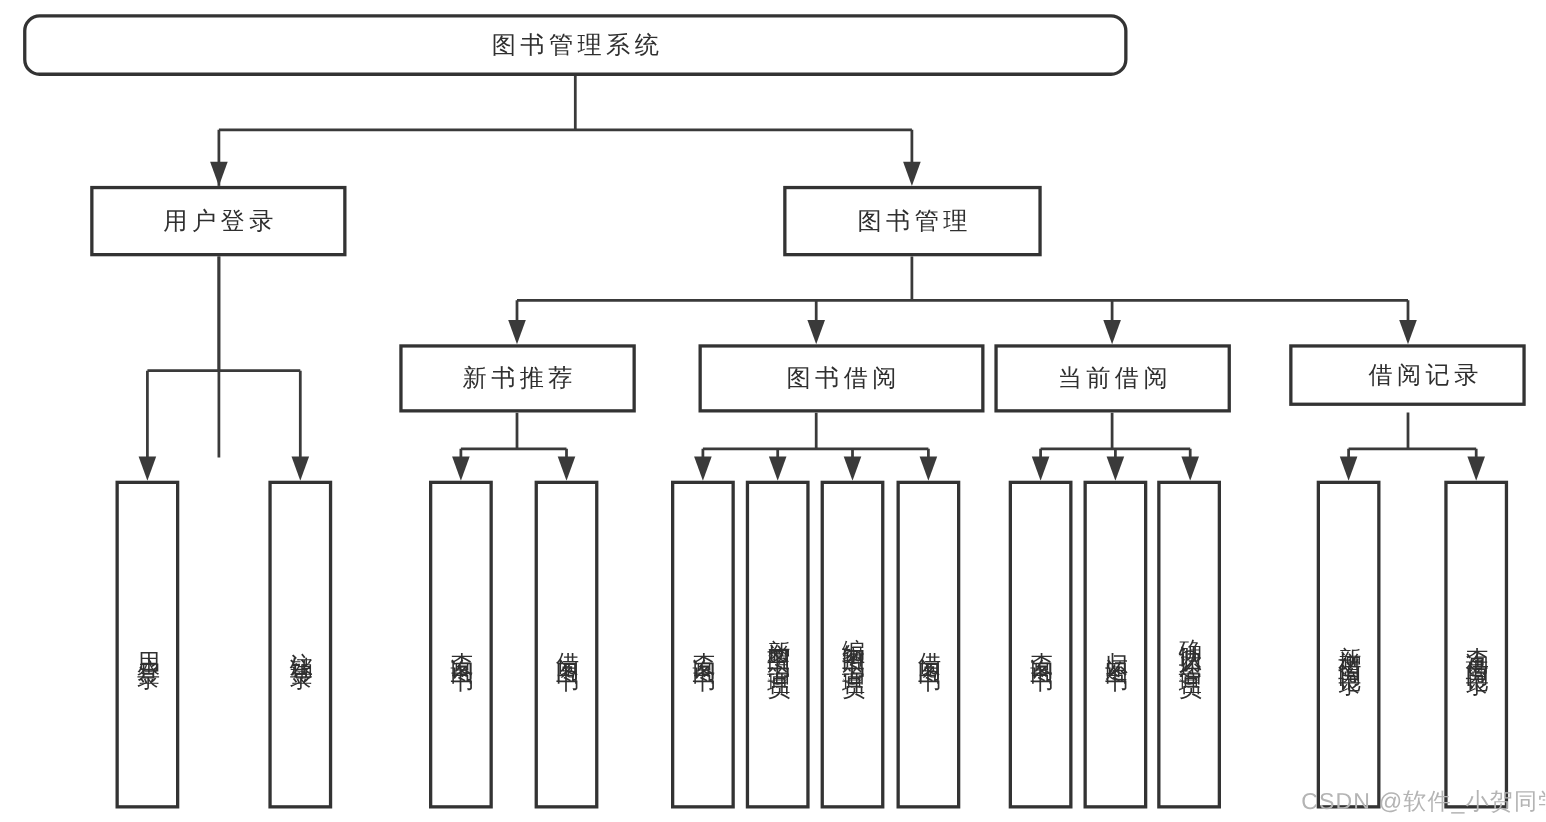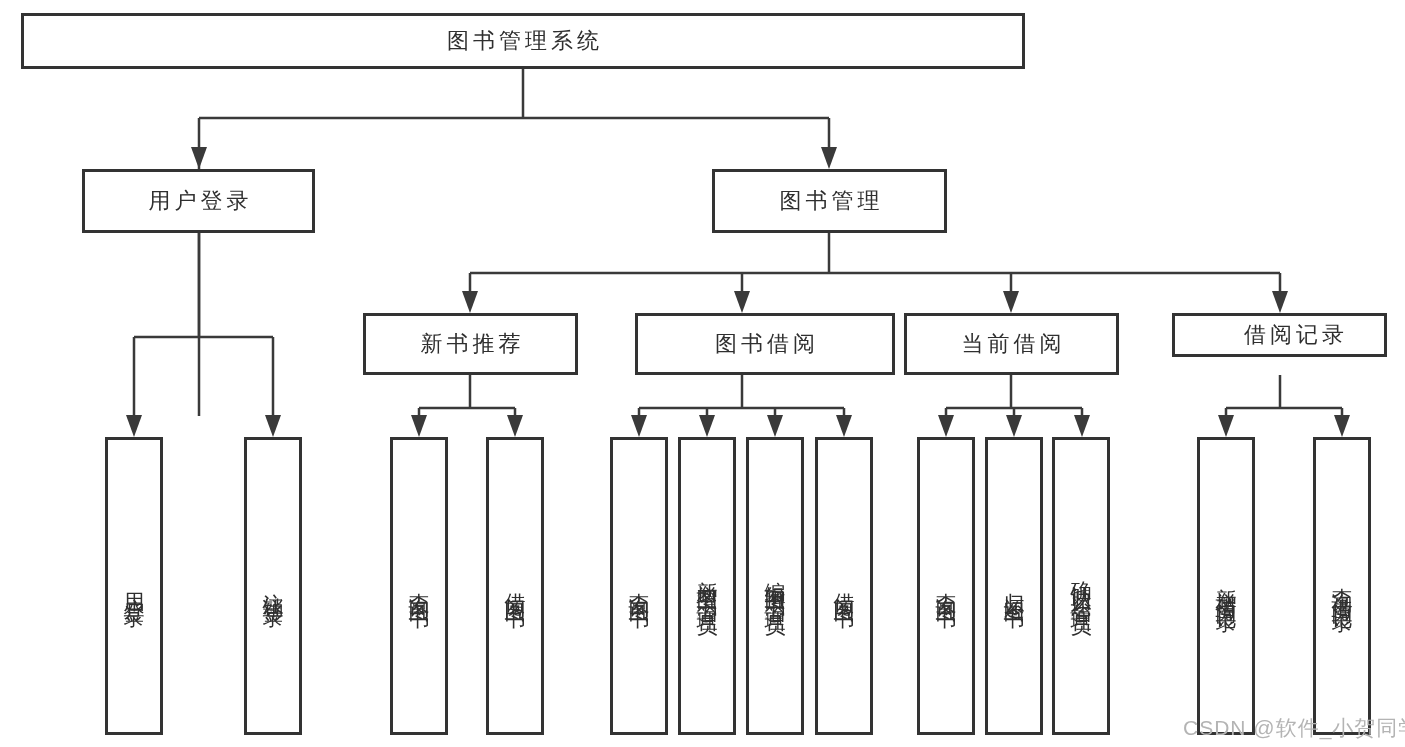--- a/index.html
+++ b/index.html
@@ -40,29 +40,29 @@
     top: 437px;
   }
   .v-label {
     writing-mode: vertical-rl;
     text-orientation: mixed;
     font-size: 21px;
     letter-spacing: 5px;
     white-space: nowrap;
   }
   
-  #n-root { left: 21px; top: 13px; width: 1004px; height: 56px; }
+  #n-root { left: 21px; top: 13px; width: 1004px; height: 56px; border-radius: 15px; }
   
   #n-user-login { left: 82px;  top: 169px; width: 233px; height: 64px; }
   #n-book-mgmt  { left: 712px; top: 169px; width: 235px; height: 64px; }
   
   #n-new-book       { left: 363px;  top: 313px; width: 215px; height: 62px; }
   #n-book-borrow    { left: 635px;  top: 313px; width: 260px; height: 62px; }
   #n-current-borrow { left: 904px;  top: 313px; width: 215px; height: 62px; align-items: center; }
-  #n-borrow-record  { left: 1172px; top: 313px; width: 215px; height: 44px; padding-left: 29px; }
+  #n-borrow-record  { left: 1172px; top: 313px; width: 215px; height: 56px; padding-left: 29px; }
   
   #n-leaf-user-login { left: 105px; }
   #n-leaf-logout     { left: 244px; }
   #n-leaf-nb-query   { left: 390px; }
   #n-leaf-nb-borrow  { left: 486px; }
   #n-leaf-bb-query   { left: 610px; }
   #n-leaf-bb-add     { left: 678px; }
   #n-leaf-bb-edit    { left: 746px; }
   #n-leaf-bb-borrow  { left: 815px; }
   #n-leaf-cb-query   { left: 917px; }

